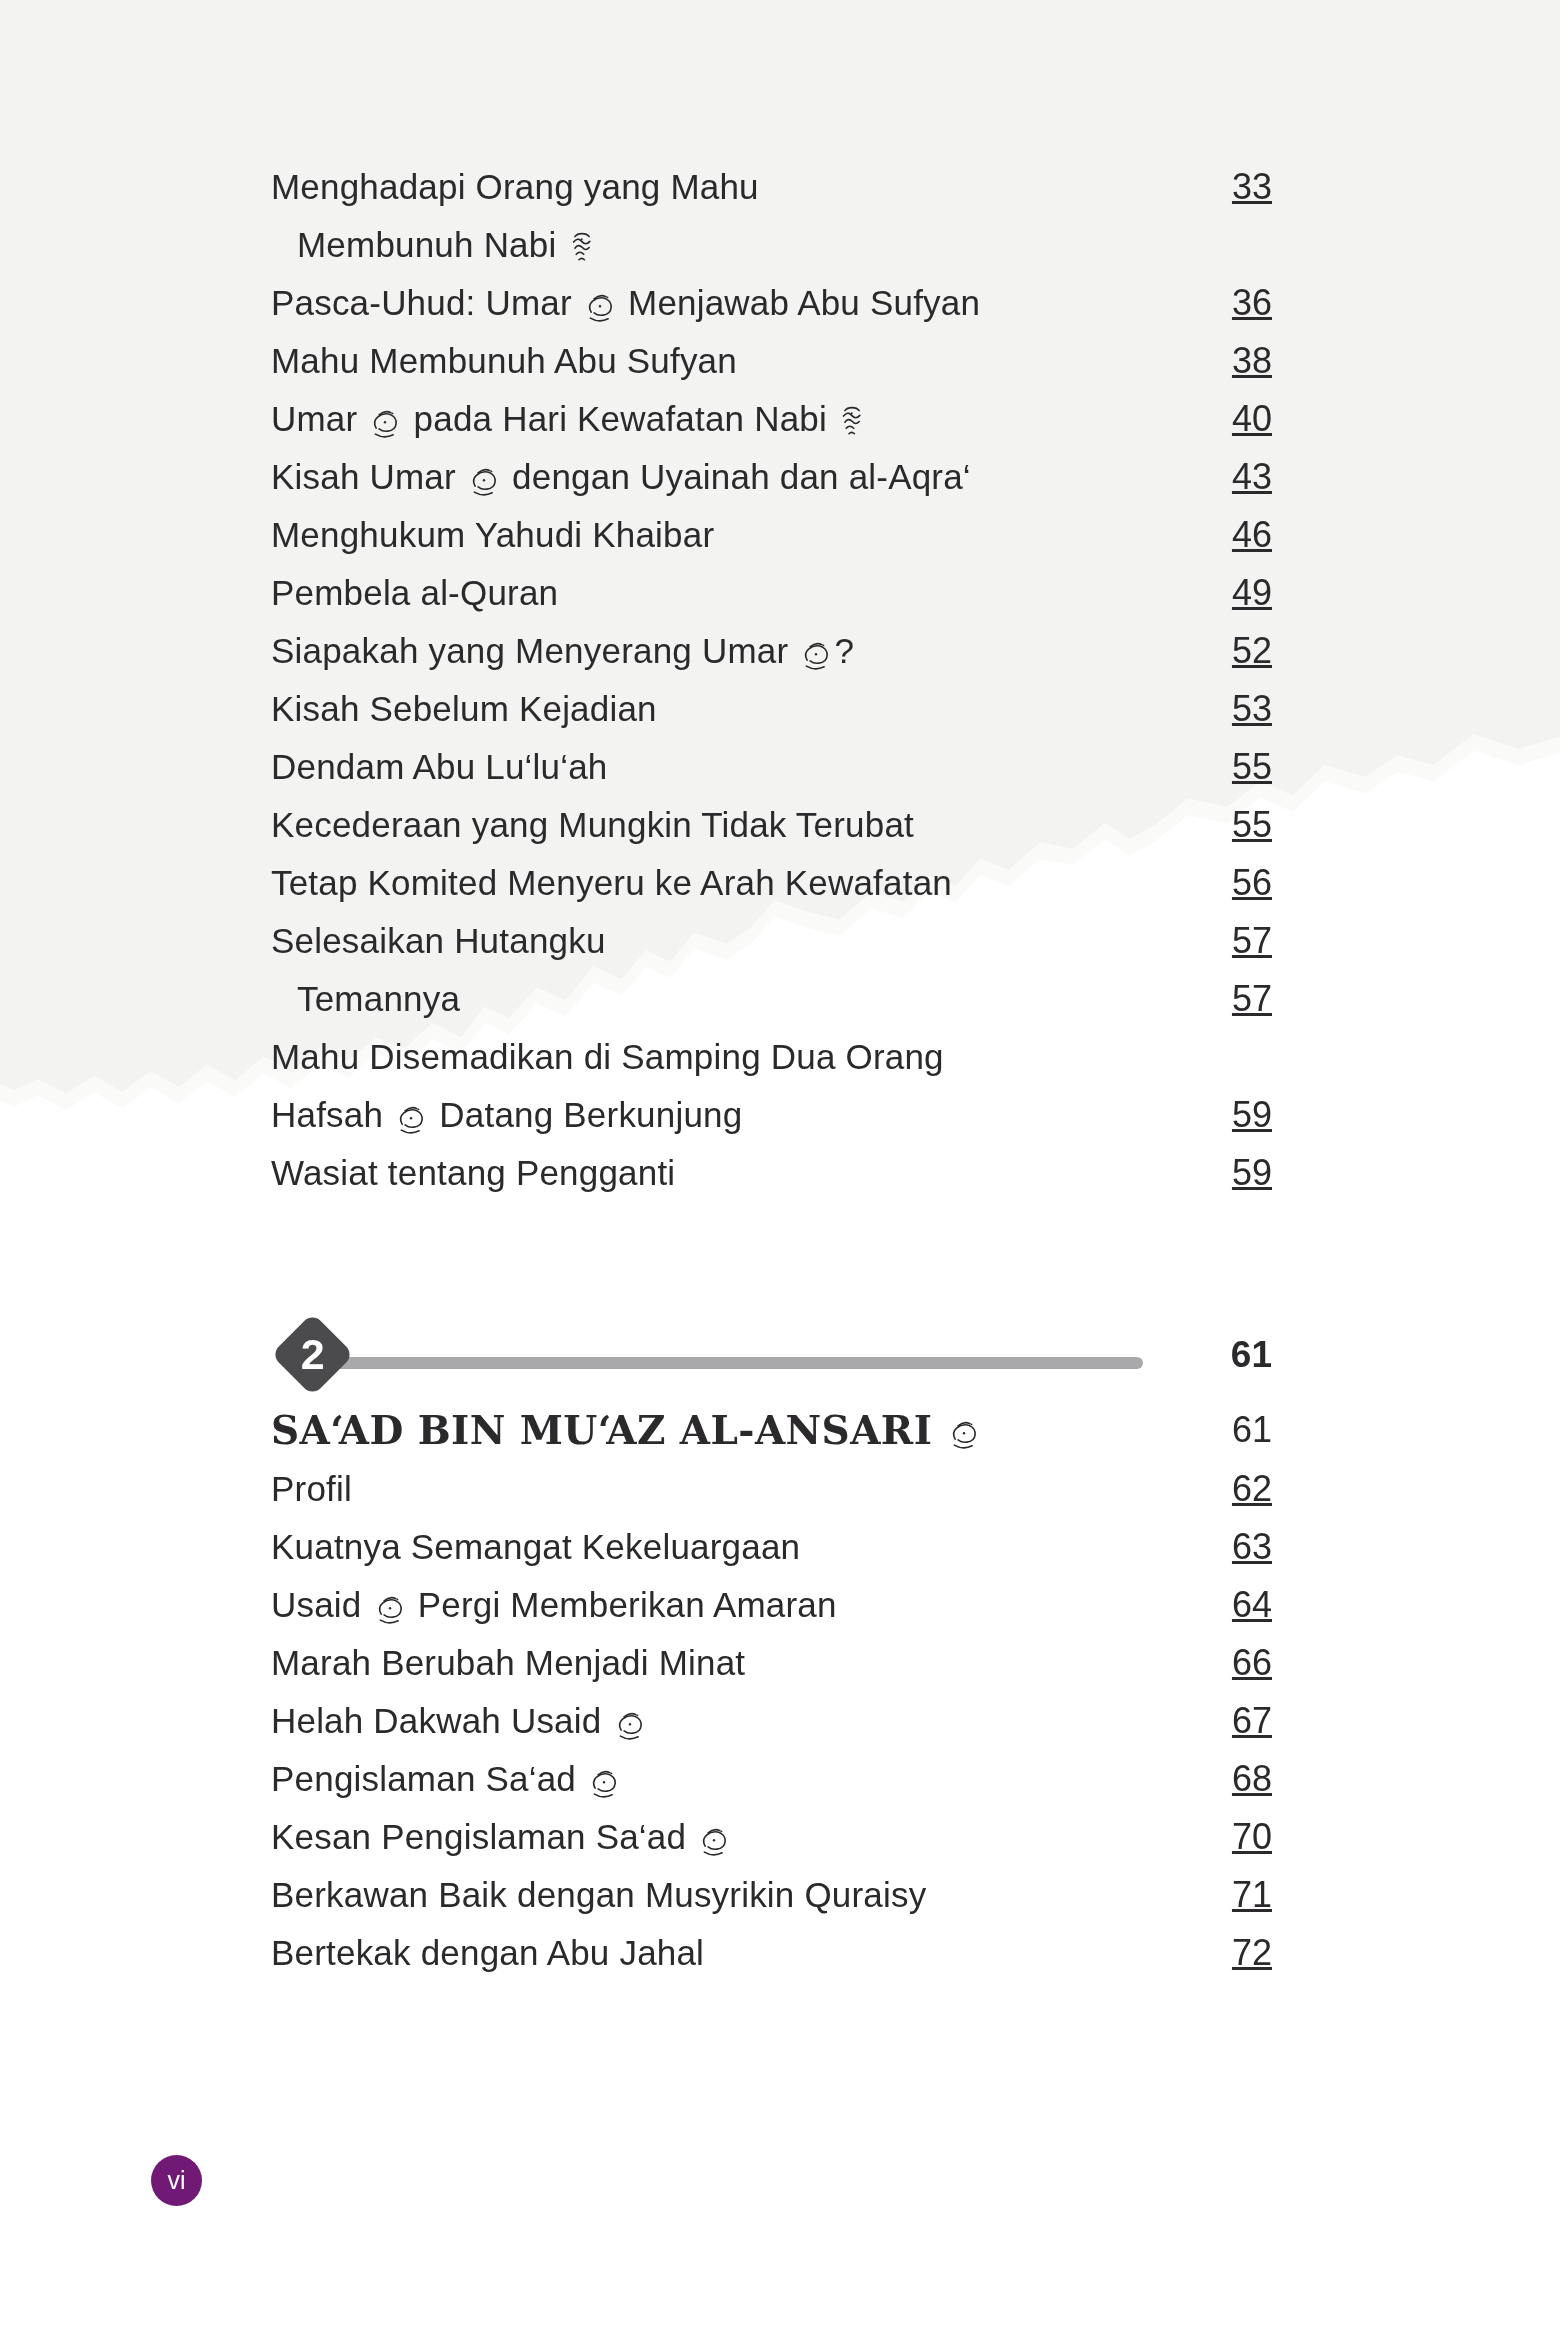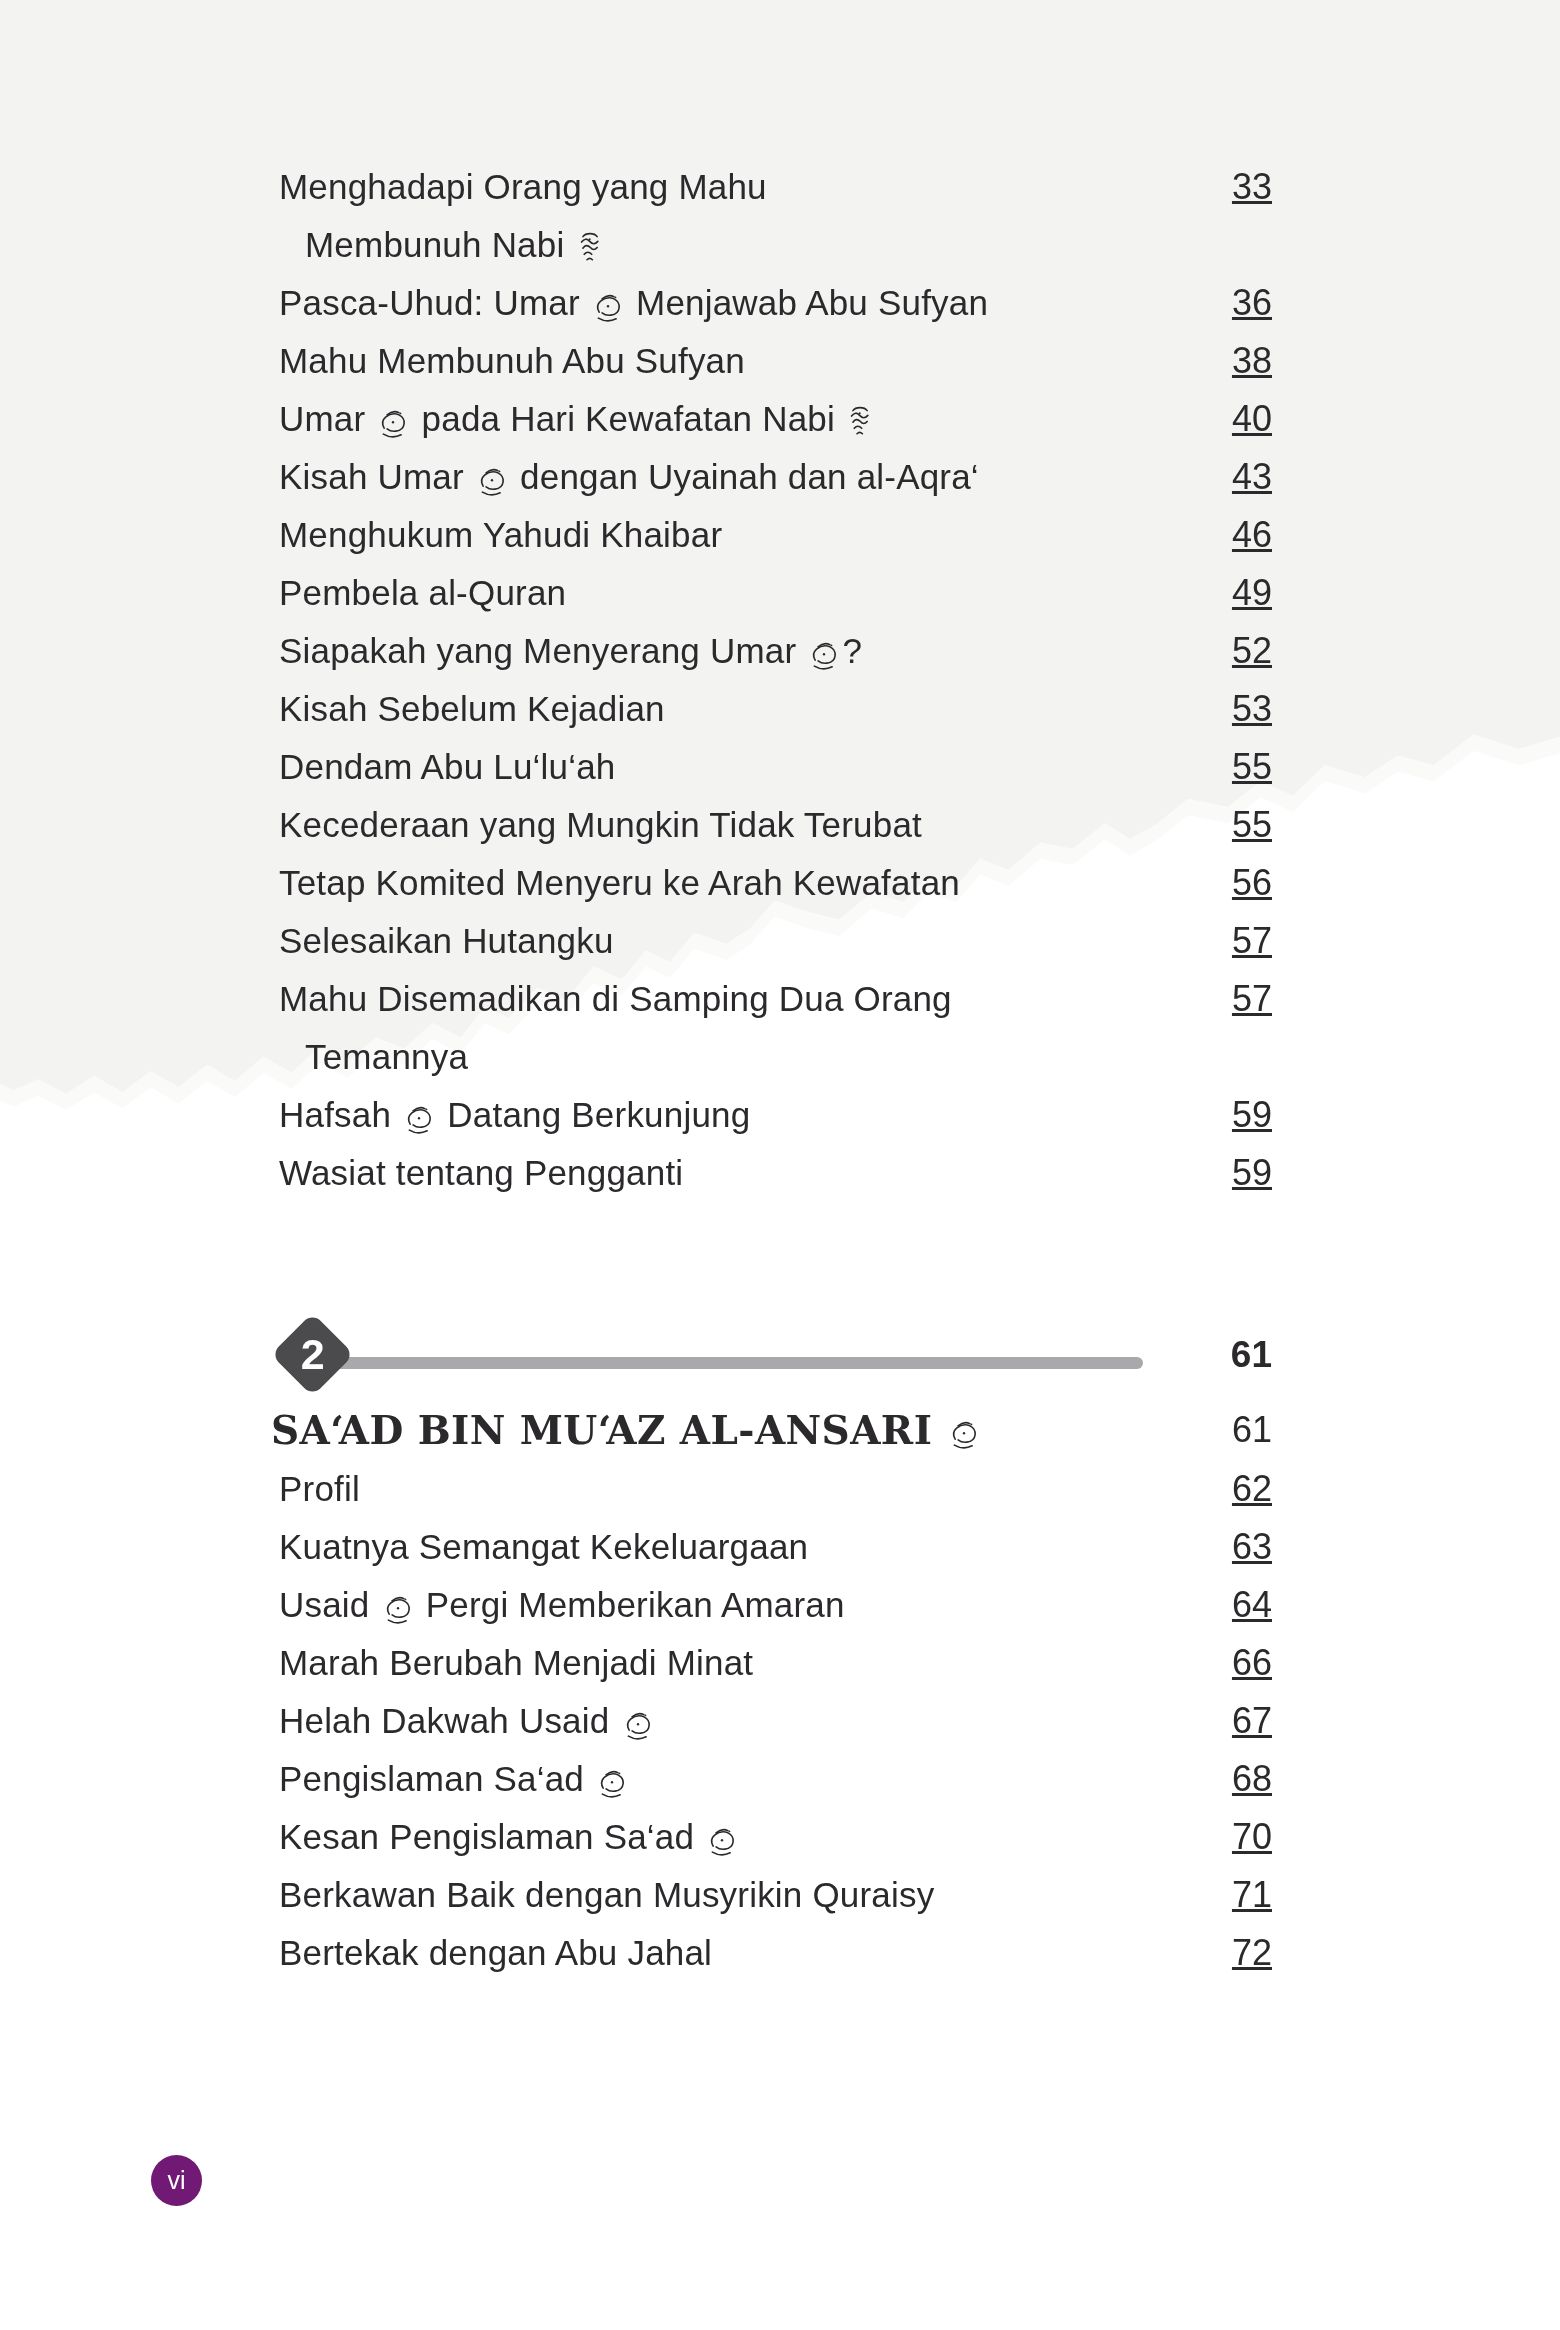--- a/index.html
+++ b/index.html
@@ -8,21 +8,21 @@
     width:1560px;height:2330px;
     background:#ffffff;
     overflow:hidden;
     font-family:"Liberation Sans","DejaVu Sans",sans-serif;
     color:#2b292c;
   }
   .torn-svg{position:absolute;left:0;top:0;z-index:0;}
   .content{
     position:absolute;left:271px;top:158px;width:1001px;z-index:1;
   }
-  .toc-row{display:flex;align-items:flex-start;margin-left:8px;}
+  .toc-row{display:flex;align-items:flex-start;}
   .toc-title{flex:1;font-size:35px;letter-spacing:0.2px;}
   .toc-line{line-height:58px;height:58px;white-space:nowrap;}
   .toc-line.indent{padding-left:26px;}
   .toc-page{width:97px;text-align:right;font-size:36px;line-height:58px;height:58px;text-decoration:underline;}
   .cal-icon{display:inline-block;vertical-align:-8px;margin:0 3.2px;}
   .cal-saw{width:23.4px;height:35px;}
   .cal-ra{width:30px;height:32px;}
   .section-gap{height:108px;}
   .marker-row{display:flex;align-items:center;height:89px;position:relative;}
   .diamond{
@@ -180,22 +180,22 @@
           <div class="toc-page">56</div>
         </div>
         <div class="toc-row">
           <div class="toc-title">
             <div class="toc-line"><span>Selesaikan Hutangku</span></div>
           </div>
           <div class="toc-page">57</div>
         </div>
         <div class="toc-row">
           <div class="toc-title">
+            <div class="toc-line indent"><span>Temannya</span></div>
             <div class="toc-line"><span>Mahu Disemadikan di Samping Dua Orang</span></div>
-            <div class="toc-line indent"><span>Temannya</span></div>
           </div>
           <div class="toc-page">57</div>
         </div>
         <div class="toc-row">
           <div class="toc-title">
             <div class="toc-line"><span>Hafsah </span><svg class="cal-icon cal-ra" viewBox="0 0 37 40" width="30" height="32">
                 <use href="#icon-ra"></use>
               </svg><span> Datang Berkunjung</span></div>
           </div>
           <div class="toc-page">59</div>

